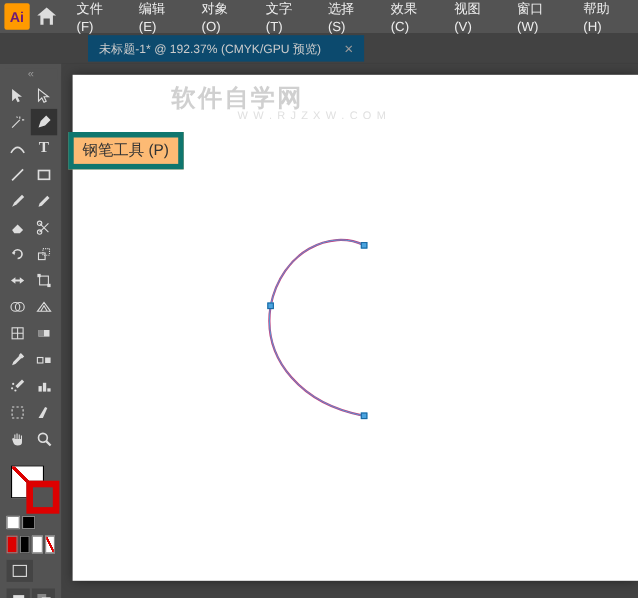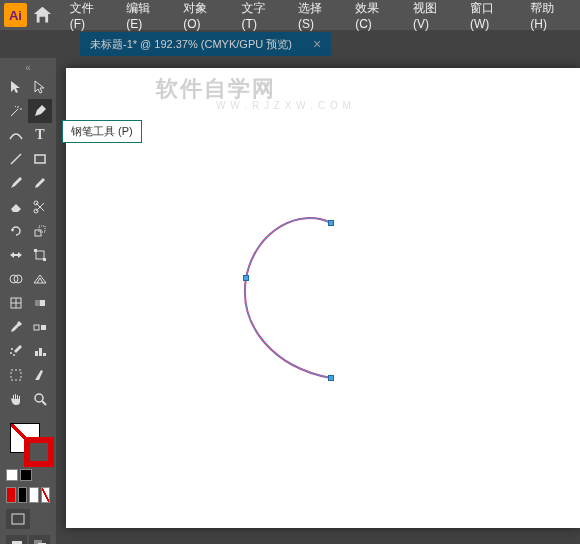--- a/index.html
+++ b/index.html
@@ -28,21 +28,21 @@
 .mini-swatches { display: flex; gap: 2px; margin-top: 2px; }
 .mini-swatch { width: 12px; height: 12px; border: 1px solid #888; }
 .color-row { display: flex; gap: 2px; margin-top: 6px; }
 .color-chip { width: 16px; height: 16px; border: 1px solid #888; }
 .modes { margin-top: 6px; display: flex; gap: 2px; }
 .mode-btn { width: 24px; height: 20px; background: #444; display: flex; align-items: center; justify-content: center; }
 .canvas-area { flex: 1; background: #424242; padding: 10px 0 16px 10px; position: relative; }
 .artboard { background: #fff; width: 100%; height: 100%; position: relative; box-shadow: 0 0 10px rgba(0,0,0,0.5); }
 .watermark { position: absolute; top: 6px; left: 90px; color: #d0d0d0; font-size: 22px; font-weight: bold; letter-spacing: 2px; pointer-events: none; }
 .watermark-sub { position: absolute; top: 32px; left: 150px; color: #e0e0e0; font-size: 10px; letter-spacing: 1px; pointer-events: none; }
-.tooltip { position: absolute; top: 120px; left: 62px; background: #ffffff; border: 1px solid #0f766e; padding: 3px 8px; color: #333; font-size: 11px; z-index: 100; }
+.tooltip { position: absolute; top: 120px; left: 62px; background: #fdba74; border: 5px solid #0f766e; padding: 3px 8px; color: #333; font-size: 14px; z-index: 100; }
 .anchor { position: absolute; width: 6px; height: 6px; background: #4aa3df; border: 1px solid #1a6aa3; }
 </style>
 </head>
 <body>
 
 <div class="title-bar">
   <div class="ai-logo">Ai</div>
   <div class="home-icon">
     <svg viewBox="0 0 16 16">
         <path fill="#ddd" d="M8 2 L14 7 L12 7 L12 13 L10 13 L10 9 L6 9 L6 13 L4 13 L4 7 L2 7 Z"></path>

